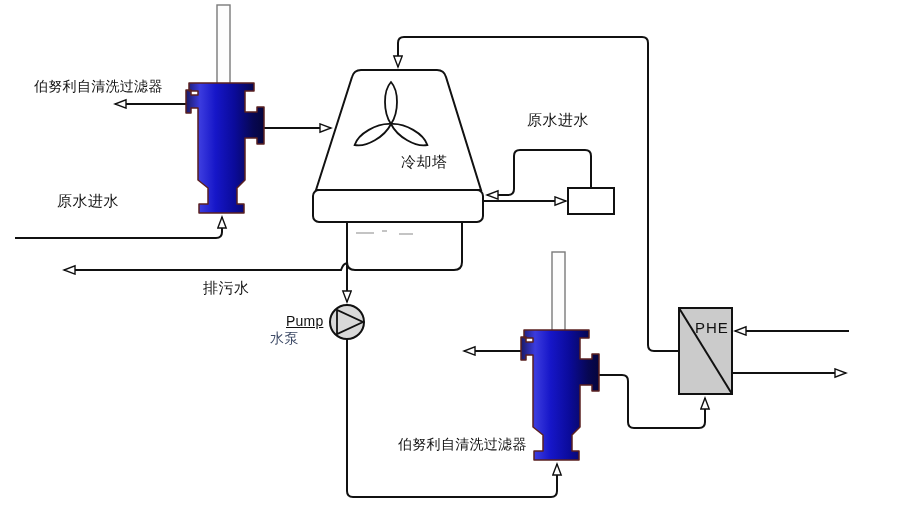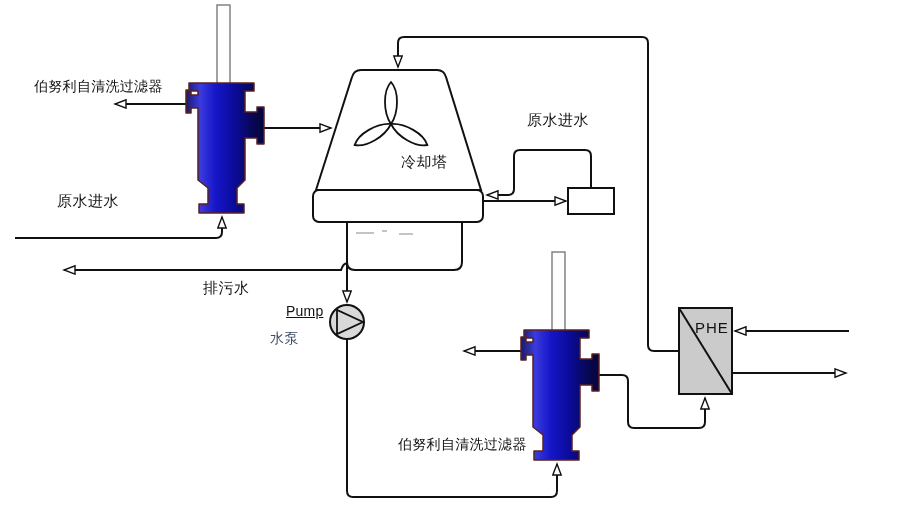--- a/index.html
+++ b/index.html
@@ -85,20 +85,20 @@
 
     <g>
       <rect x="679" y="308" width="53" height="86" fill="#cbcbcb" stroke="#111" stroke-width="2"></rect>
       <path d="M679,308 L732,394" stroke="#111" stroke-width="2"></path>
     </g>
   </svg>
 
   <div class="lbl lbl-small" style="left:34px;top:78px;">伯努利自清洗过滤器</div>
   <div class="lbl" style="left:57px;top:192px;">原水进水</div>
   <div class="lbl" style="left:203px;top:279px;">排污水</div>
-  <div class="lbl lbl-sans" style="left:286px;top:303px;text-decoration:underline;">Pump</div>
+  <div class="lbl lbl-sans" style="left:286px;top:313px;text-decoration:underline;">Pump</div>
   <div class="lbl lbl-pump-cn" style="left:270px;top:330px;">水泵</div>
   <div class="lbl" style="left:372px;top:153px;margin-left:29px;">冷却塔</div>
   <div class="lbl" style="left:527px;top:111px;">原水进水</div>
   <div class="lbl lbl-small" style="left:398px;top:436px;">伯努利自清洗过滤器</div>
   <div class="lbl lbl-phe" style="left:695px;top:277px;margin-top:42px;">PHE</div>
 
 </div>
 
 </body></html>

